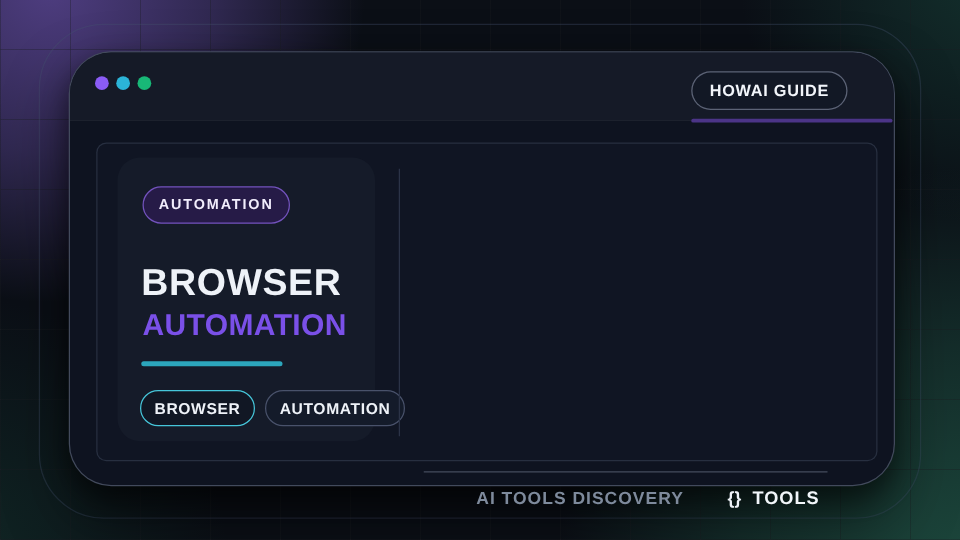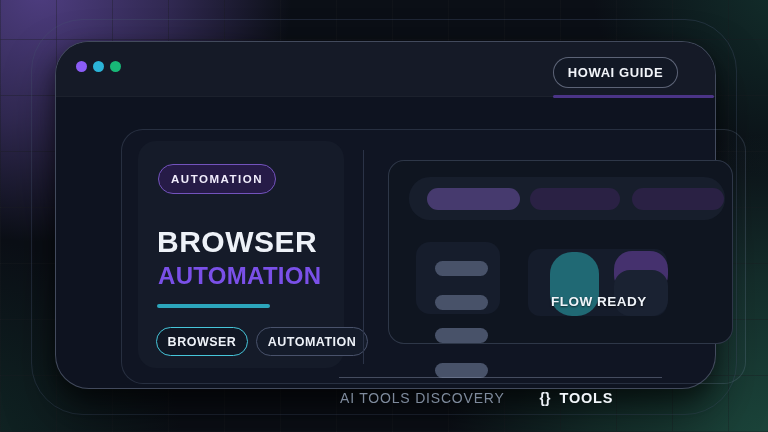--- a/index.html
+++ b/index.html
@@ -40,23 +40,23 @@
     position:absolute; left:497px; top:15px; width:125px; height:31px;
     background:rgba(16,22,35,0.5); border:1px solid rgba(165,175,200,0.5);
     border-radius:16px; color:#f2f5fa; font-family:inherit;
     font-size:13px; font-weight:bold; letter-spacing:0.6px; cursor:pointer;
   }
   .guide-underline {
     position:absolute; left:497px; top:53px; width:161px; height:3px;
     background:var(--underline-purple,#4b3487); border-radius:2px;
   }
   .main-panel {
-    position:absolute; left:21px; top:87px; width:625px; height:255px;
+    position:absolute; left:21px; top:72px; width:625px; height:255px;
     background:rgba(148,163,190,0.02);
-    border:1px solid rgba(125,140,170,0.22); border-radius:22px;margin-left:44px;
+    border:1px solid rgba(125,140,170,0.22); border-radius:8px;
   }
   .left-card {
     position:absolute; left:16px; top:11px; width:206px; height:227px;
     background:#151b29; border-radius:18px;
   }
   .badge {
     position:absolute; left:20px; top:23px; width:118px; height:30px;
     border:1px solid var(--badge-border,#7353bd); border-radius:15px;
     background:#261b47; color:#f1edfc; font-size:11.5px; font-weight:bold;
     letter-spacing:1.5px; text-align:center; line-height:28px;
@@ -114,21 +114,21 @@
     font-size:13.5px; font-weight:bold; letter-spacing:0.5px;
     text-shadow:0 1px 2px rgba(0,0,0,0.6);
   }
   .footer-divider {
     position:absolute; left:283px; top:335px; width:323px; height:1px;
     background:rgba(150,160,185,0.4);
   }
   .footer {
     position:absolute; left:340px; top:390px; display:flex; align-items:baseline;
   }
-  .f-tag   { color:#7e8a9c; font-size:14px;  font-weight:normal; letter-spacing:0.8px; }
+  .f-tag   { color:#7e8a9c; font-size:14px;  font-weight:bold; letter-spacing:0.8px;margin-left:41px; }
   .f-brace { color:#eef2f8; font-size:14px;  font-weight:bold; margin-left:35px; }
   .f-brand { color:#f2f6fa; font-size:14.5px; font-weight:bold; letter-spacing:0.8px; margin-left:9px; }
 </style>
 </head>
 <body>
 
 <div class="stage">
   <div class="echo-outline"></div>
 
   <div class="window">
@@ -145,37 +145,20 @@
         <div class="badge">AUTOMATION</div>
         <div class="title1">BROWSER</div>
         <div class="title2">AUTOMATION</div>
         <div class="teal-rule"></div>
         <button class="pill-btn teal">BROWSER</button>
         <button class="pill-btn slate">AUTOMATION</button>
       </div>
 
       <div class="v-divider"></div>
 
-      <div class="right-card">
-        <div class="topbar">
-          <span class="tb-pill p1"></span>
-          <span class="tb-pill p2"></span>
-          <span class="tb-pill p3"></span>
-        </div>
-        <div class="sub-card"></div>
-        <span class="gray-pill gp1"></span>
-        <span class="gray-pill gp2"></span>
-        <span class="gray-pill gp3"></span>
-        <span class="gray-pill gp4"></span>
-        <div class="sub-panel"></div>
-        <div class="shape-teal"></div>
-        <div class="shape-purple"></div>
-        <div class="shape-dark"></div>
-        <div class="status">FLOW READY</div>
-      </div>
     </div>
 
     <div class="footer-divider"></div>
   </div>
 
   <div class="footer">
     <span class="f-tag">AI TOOLS DISCOVERY</span>
     <span class="f-brace">{}</span>
     <span class="f-brand">TOOLS</span>
   </div>

